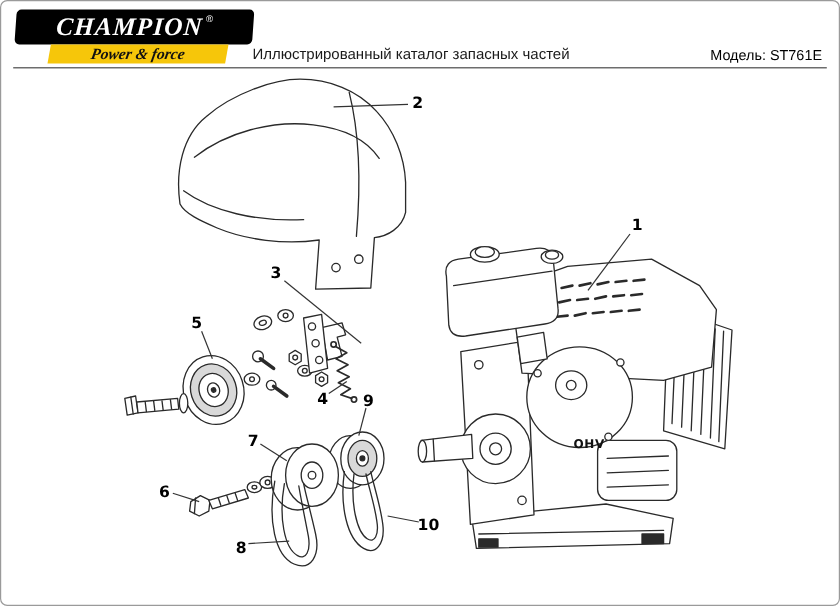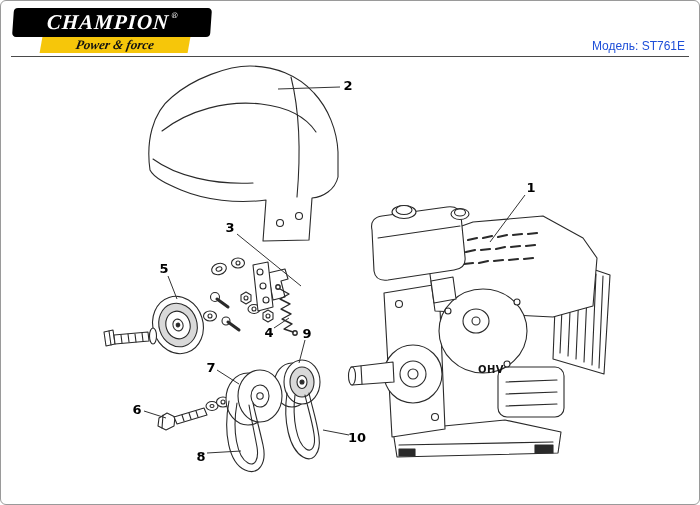--- a/index.html
+++ b/index.html
@@ -22,38 +22,39 @@
   .logo-reg { color:#fff; font-size:8px; align-self:flex-start; margin:3px 0 0 2px; }
   .logo-tag {
     margin:0 22px 0 28px; background:#f6c60a; transform:skewX(-10deg);
     text-align:center; font-family:"Liberation Serif", serif; font-style:italic;
     font-weight:bold; font-size:13px; color:#111; height:16px; line-height:16px;
   }
   .title {
     position:absolute; left:170px; right:185px; top:37px; text-align:center;
     font-size:12.5px; color:#1a1a1a; white-space:nowrap;
   }
-  .model { position:absolute; right:14px; top:38px; font-size:12px; color:#1d4ed8; }
+  .model { position:absolute; right:14px; top:38px; font-size:12px; color:#000000; }
   .divider { position:absolute; left:10px; right:10px; top:55px; border-top:1.5px solid #4a4a4a; }
   svg.diagram { position:absolute; left:0; top:0; }
   text.callout { font-family:"DejaVu Sans", sans-serif; font-size:13px; font-weight:bold; fill:#000; }
   text.engine-mark { font-family:"DejaVu Sans", sans-serif; font-size:10px; font-weight:bold; fill:#111; letter-spacing:0.5px; }
 </style>
 </head>
 <body>
 
 <div class="page">
 
   <div class="logo">
     <div class="logo-black">
       <span class="logo-word">CHAMPION</span>
       <span class="logo-reg">®</span>
     </div>
     <div class="logo-tag">Power &amp; force</div>
   </div>
+  <div class="title">Иллюстрированный каталог запасных частей</div>
   <div class="model">Модель: ST761E</div>
   <div class="divider"></div>
 
   <svg class="diagram" width="700" height="505" viewBox="0 0 700 505">
 
     <g fill="#fff" stroke="#2a2a2a" stroke-width="1.1" stroke-linejoin="round" stroke-linecap="round">
 
       <g>
         <path d="M149 169 C145 141 151 112 171 96 C193 77 227 65 249 65 C273 65 297 74 313 92 C327 107 336 129 337 151 L337 176 C334 189 322 196 311 197 L308 239 L262 240 L265 199 C236 203 204 199 180 189 C166 183 153 177 149 169 Z"></path>
         <path d="M161 130 C188 109 226 99 260 103 C286 106 305 116 315 131" fill="none"></path>

